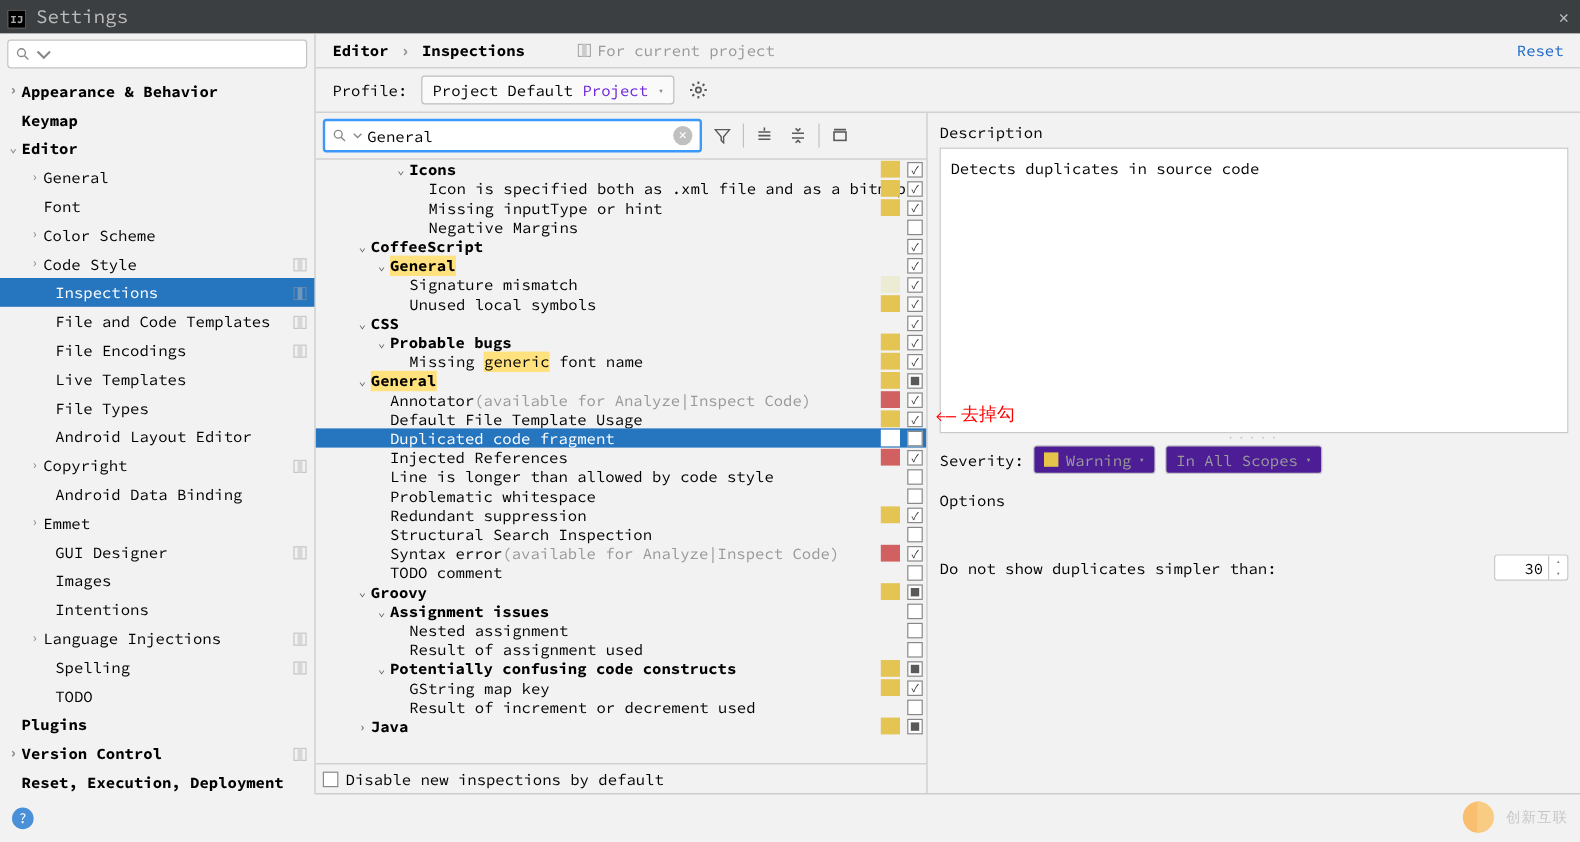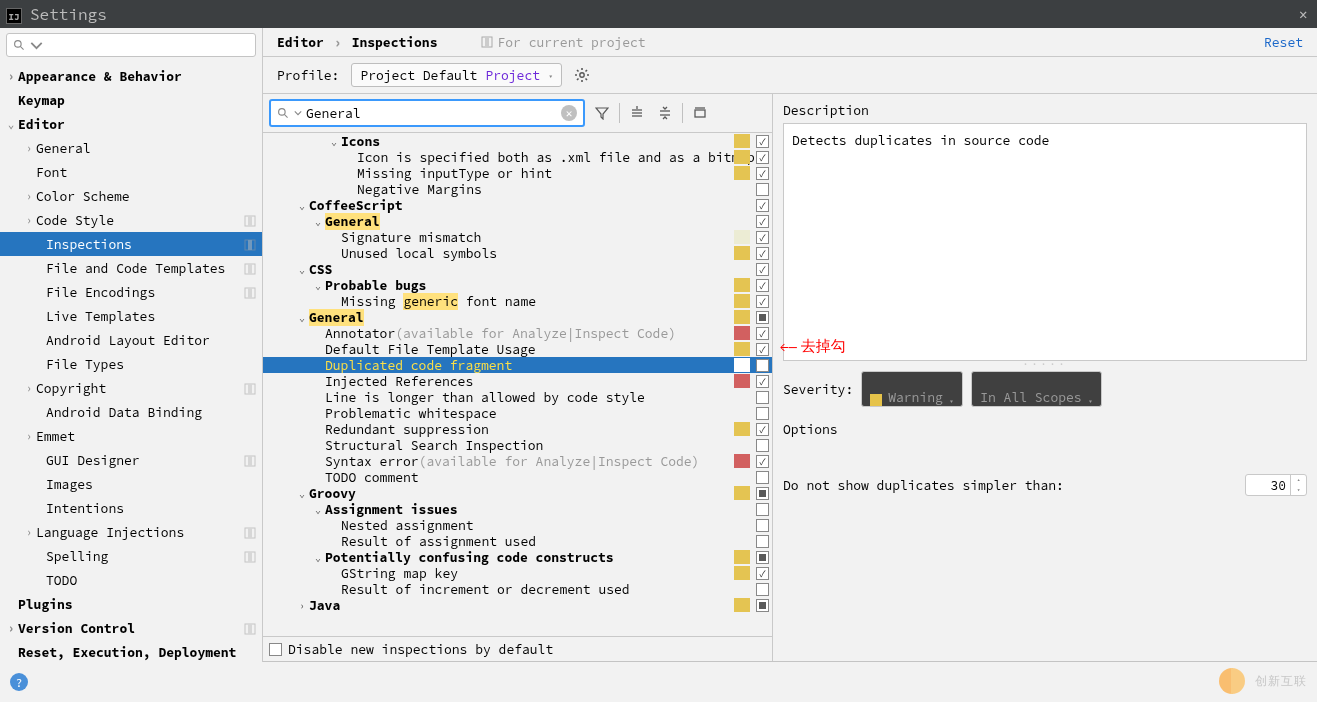--- a/index.html
+++ b/index.html
@@ -51,31 +51,31 @@
 .insp-row .indent { display:inline-block; }
 .insp-row .caret2 { display:inline-block; width:14px; color:#595959; font-size:10px; text-align:center; }
 .insp-row .label { white-space:nowrap; }
 .insp-row .label.bold { font-weight:bold; }
 .insp-row .label.avail { color:#999; }
 .insp-row .hl { background:#ffe17d; }
 .insp-row .sev { position:absolute; right:22px; width:16px; height:14px; }
 .insp-row .chk { position:absolute; right:3px; width:13px; height:13px; border:1px solid #888; background:#fff; display:flex; align-items:center; justify-content:center; }
 .insp-row .chk.checked::after { content:"✓"; font-size:10px; color:#333; }
 .insp-row .chk.mixed::after { content:""; width:7px; height:7px; background:#595959; }
-.insp-row.selected { background:#2675BF; color:#fde047; }
+.insp-row.selected { background:#2675BF; color:#ffffff; }
 .insp-row.selected .sev.empty { background:#fff; }
 .insp-bottom { height:24px; display:flex; align-items:center; padding:0 6px; gap:6px; }
 .insp-bottom .chk2 { width:13px; height:13px; border:1px solid #888; background:#fff; }
 
 .detail-panel { flex:1; display:flex; flex-direction:column; padding:4px 10px 4px 10px; position:relative; }
 .detail-panel .sect-label { font-size:13px; padding:4px 0; color:#000; }
 .detail-panel .desc-box { border:1px solid #c9c9c9; background:#fff; padding:8px; flex:0 0 238px; overflow:auto; }
 .detail-panel .splitter { height:6px; display:flex; justify-content:center; align-items:center; color:#ccc; font-size:10px; letter-spacing:3px; }
 .sev-row { display:flex; align-items:center; gap:8px; padding:4px 0; }
-.sev-row .combo2 { border:1px solid #c9c9c9; border-radius:3px; height:36px; display:flex; align-items:flex-end; padding:0 8px; gap:6px; color:#999; background:#404040; }
+.sev-row .combo2 { border:1px solid #c9c9c9; border-radius:3px; height:24px; display:flex; align-items:center; padding:0 8px; gap:6px; color:#999; background:#4c1d95; }
 .sev-row .combo2 .sq { width:12px; height:12px; background:#e6c34a; }
 .opt-row { display:flex; align-items:center; gap:8px; padding:4px 0;margin-top:28px; }
 .opt-row .spin { border:1px solid #c9c9c9; border-radius:3px; height:22px; width:62px; display:flex; align-items:center; background:#fff; }
 .opt-row .spin .num { flex:1; text-align:right; padding-right:4px; }
 .opt-row .spin .arrows { width:16px; display:flex; flex-direction:column; border-left:1px solid #c9c9c9; }
 .opt-row .spin .arrows span { height:10px; font-size:7px; text-align:center; color:#888; line-height:10px; } 
 .arrow-anno { position:absolute; left:780px; top:336px; display:flex; align-items:center; gap:4px; color:#ff0000; font-size:15px; z-index:100; pointer-events:none; }
 .arrow-anno .arr { font-size:14px; }
 
 .bottombar { height:40px; display:flex; align-items:center; padding:0 10px; }
@@ -168,25 +168,25 @@
               <rect x="1" y="1" width="10" height="10" fill="none" stroke="#999"></rect>
               <rect x="4" y="1" width="4" height="10" fill="#bbb"></rect>
             </svg></span>
         </div>
         <div class="side-item lv2">
           <span class="caret"></span>
           <span class="lbl">Live Templates</span>
         </div>
         <div class="side-item lv2">
           <span class="caret"></span>
+          <span class="lbl">File Types</span>
+        </div>
+        <div class="side-item lv2">
+          <span class="caret"></span>
           <span class="lbl">Android Layout Editor</span>
-        </div>
-        <div class="side-item lv2">
-          <span class="caret"></span>
-          <span class="lbl">File Types</span>
         </div>
         <div class="side-item lv1">
           <span class="caret">›</span>
           <span class="lbl">Copyright</span>
           <span class="tag"><svg viewBox="0 0 12 12">
               <rect x="1" y="1" width="10" height="10" fill="none" stroke="#999"></rect>
               <rect x="4" y="1" width="4" height="10" fill="#bbb"></rect>
             </svg></span>
         </div>
         <div class="side-item lv2">

